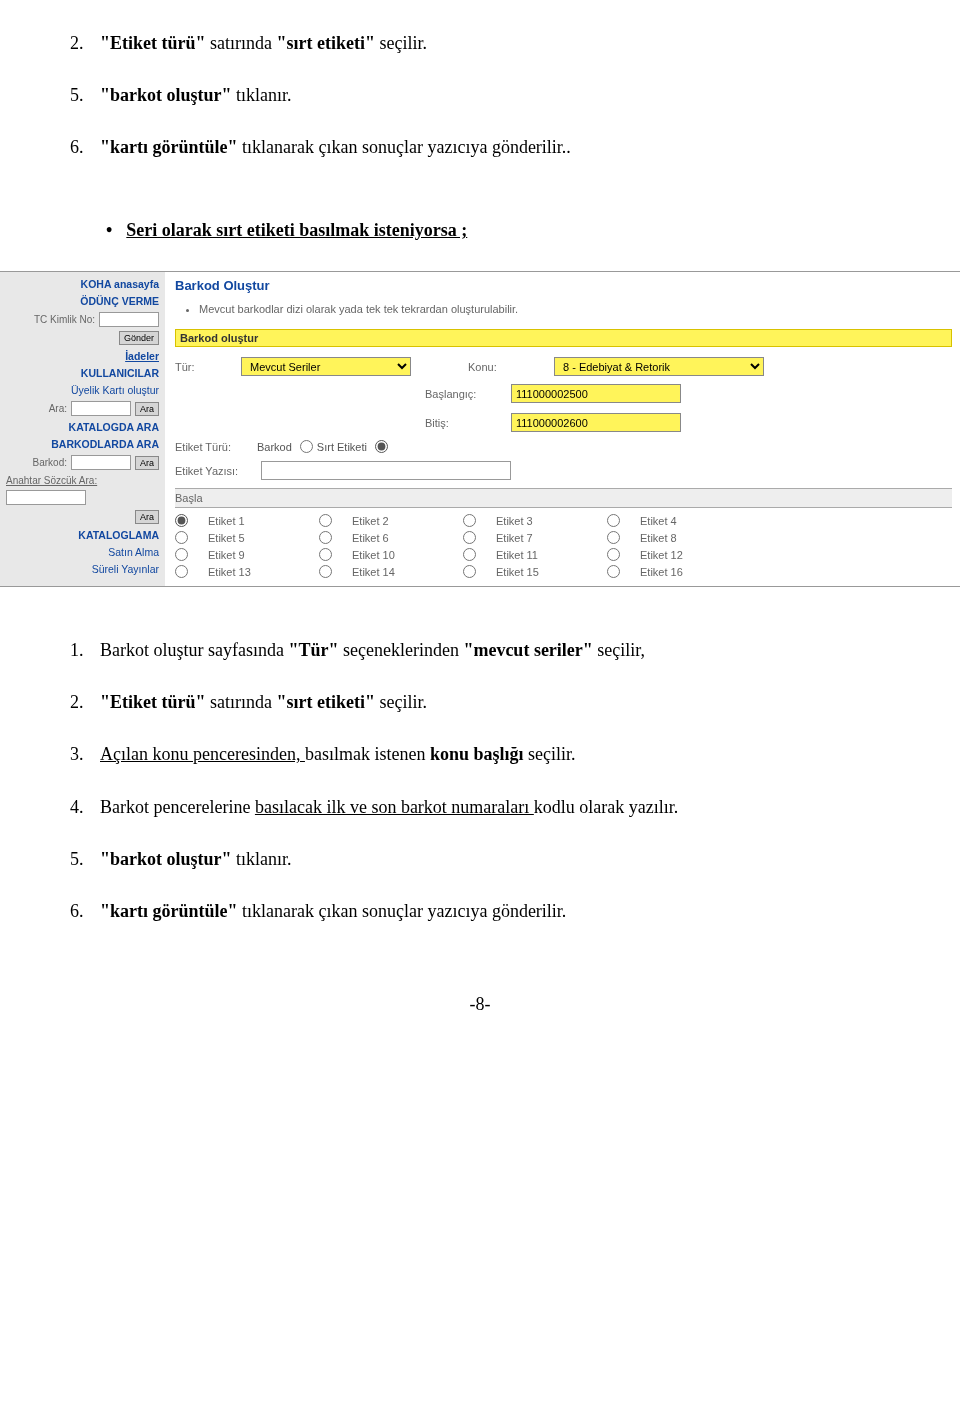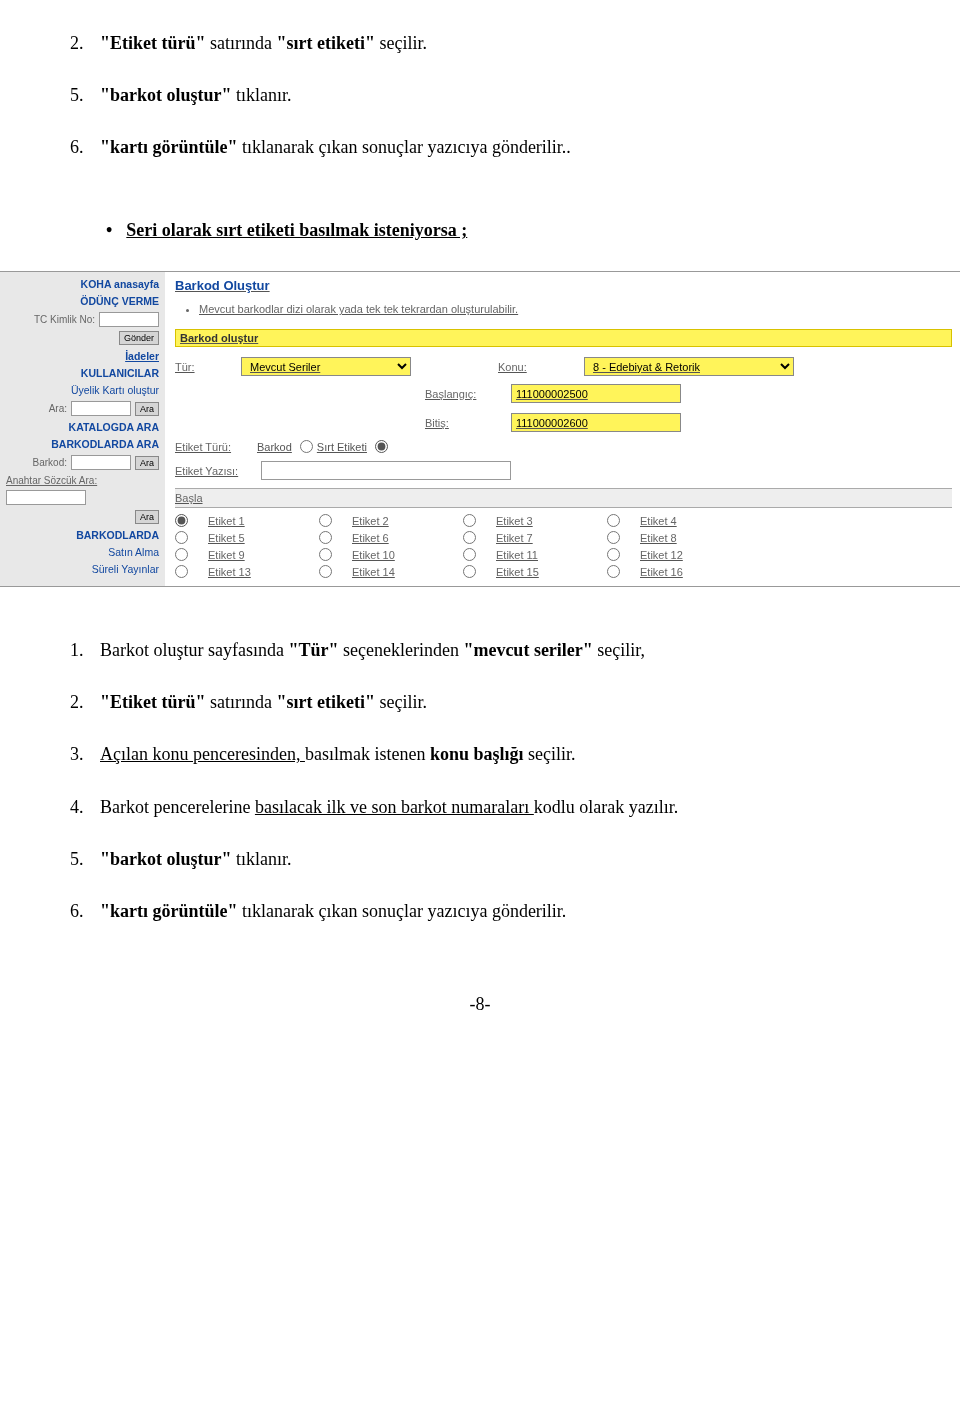--- a/index.html
+++ b/index.html
@@ -46,29 +46,28 @@
   .sidebar .lbl { color: #666; font-weight: normal; font-size: 10px; }
   .sidebar input[type="text"] {
     width: 60px; height: 15px; border: 1px solid #999; font-size: 10px; padding: 0 2px;
   }
   .sidebar .btn {
     background: #d5d5d5; border: 1px solid #888; font-size: 9px; padding: 1px 4px; cursor: pointer;
   }
   .main {
     flex: 1;
     padding: 6px 8px 4px 10px;
-    text-decoration: underline;
   }
   .main h3 { color: #1248a0; font-size: 13px; font-weight: bold; margin-bottom: 10px; }
   .main ul.note { list-style: disc; margin-left: 24px; margin-bottom: 14px; color: #666; font-size: 11px; }
   .sect-bar {
     background: #fff45a; color: #333; font-weight: bold; font-size: 11px;
     padding: 2px 4px; margin-bottom: 10px; border: 1px solid #d8c200;
   }
-  .form-row { display: flex; align-items: flex-start; margin-bottom: 8px; gap: 30px; flex-wrap: wrap; }
+  .form-row { display: flex; align-items: flex-start; margin-bottom: 8px; flex-wrap: wrap; }
   .pair { display: flex; align-items: center; gap: 6px; }
   .pair .flbl { width: 60px; color: #666; }
   .pair.long .flbl { width: 80px; }
   .hi-select, .hi-input {
     background: #fff45a; border: 1px solid #888; height: 19px; font-size: 11px; padding: 0 4px;
   }
   .hi-select { width: 170px; }
   .hi-select.lg { width: 210px; }
   .hi-input { width: 170px; }
   .plain-input { border: 1px solid #999; height: 19px; width: 250px; font-size: 11px; padding: 0 4px; }
@@ -121,21 +120,21 @@
       <input type="text" style="">
       <button class="btn">Ara</button>
     </div>
     <div class="row" style="justify-content:flex-start">
       <span class="lbl" style="text-decoration:underline">Anahtar Sözcük Ara:</span>
       <input type="text" style="width: 80px;">
     </div>
     <div class="row">
         <button class="btn">Ara</button>
       </div>
-    <div class="link">BARKODLARDA</div>
+    <div class="link">KATALOGLAMA</div>
     <div class="link" style="font-weight:normal">Satın Alma</div>
     <div class="link" style="font-weight:normal">Süreli Yayınlar</div>
   </div>
 
   <div class="main">
     <h3>Barkod Oluştur</h3>
     <ul class="note">
         <li>Mevcut barkodlar dizi olarak yada tek tek tekrardan oluşturulabilir.</li>
       </ul>
     <div class="sect-bar">Barkod oluştur</div>

